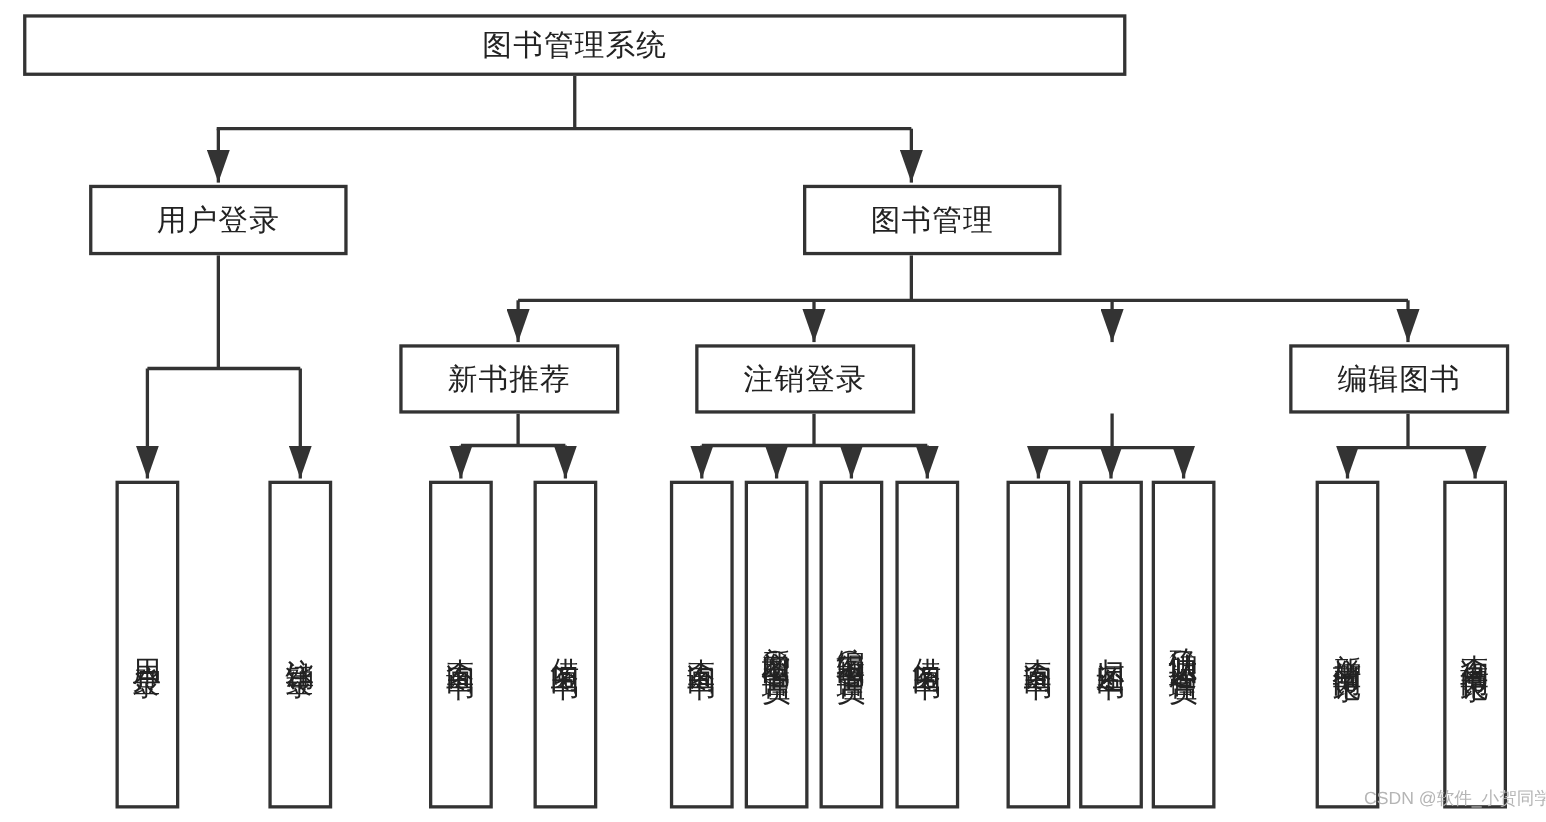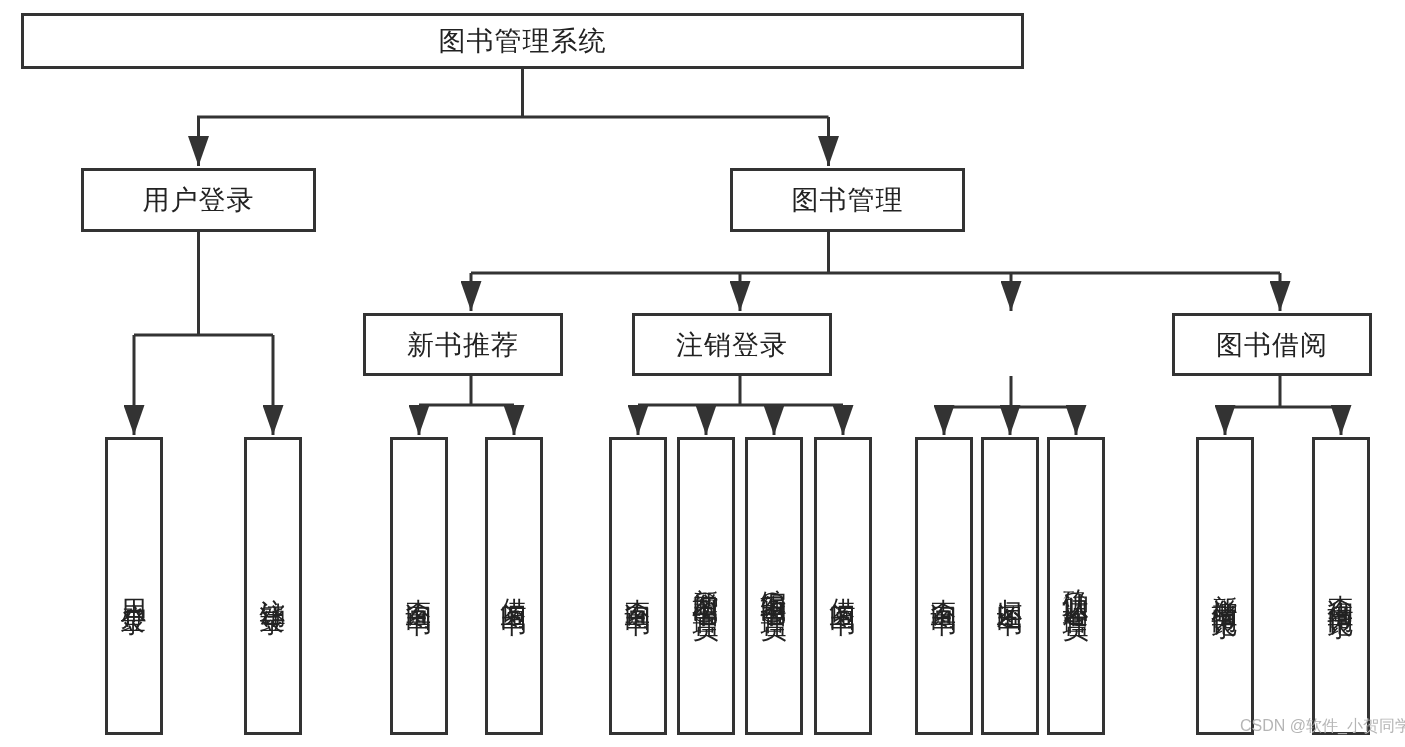--- a/index.html
+++ b/index.html
@@ -97,21 +97,21 @@
     </g>
   </svg>
 
   <div class="box hbox root">图书管理系统</div>
 
   <div class="box hbox l2" style="left:81px">用户登录</div>
   <div class="box hbox l2" style="left:730px">图书管理</div>
 
   <div class="box hbox l3" style="left:363px">新书推荐</div>
   <div class="box hbox l3" style="left:632px">注销登录</div>
-  <div class="box hbox l3" style="left:1172px">图书借阅</div>
+  <div class="box hbox l3" style="left:1172px">编辑图书</div>
 
   <div class="box vbox" style="left:105px">用户登录</div>
   <div class="box vbox" style="left:244px">注销登录</div>
 
   <div class="box vbox" style="left:390px">查询图书</div>
   <div class="box vbox" style="left:485px">借阅图书</div>
 
   <div class="box vbox" style="left:609px">查询图书</div>
   <div class="box vbox" style="left:677px">新增图书（管理员）</div>
   <div class="box vbox" style="left:745px">编辑图书（管理员）</div>

